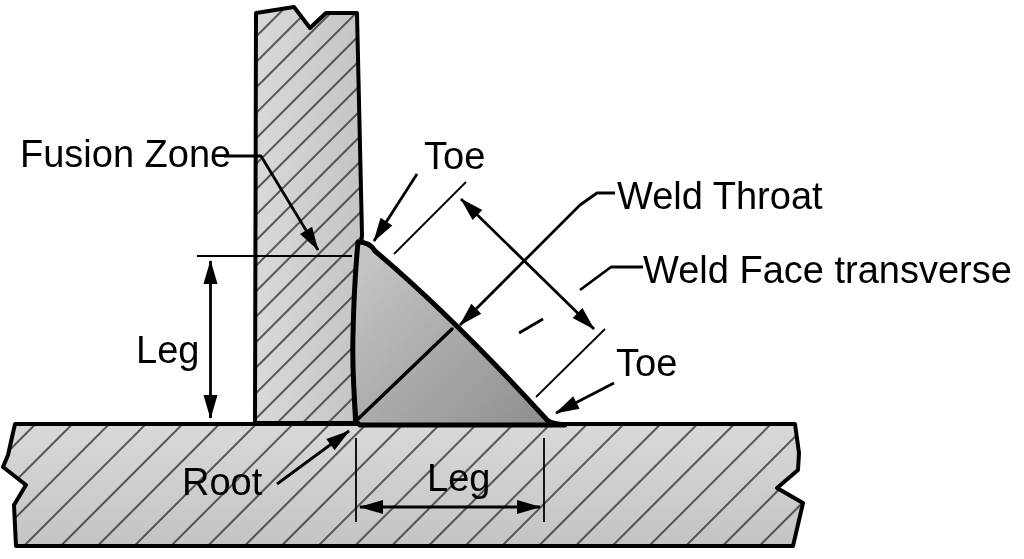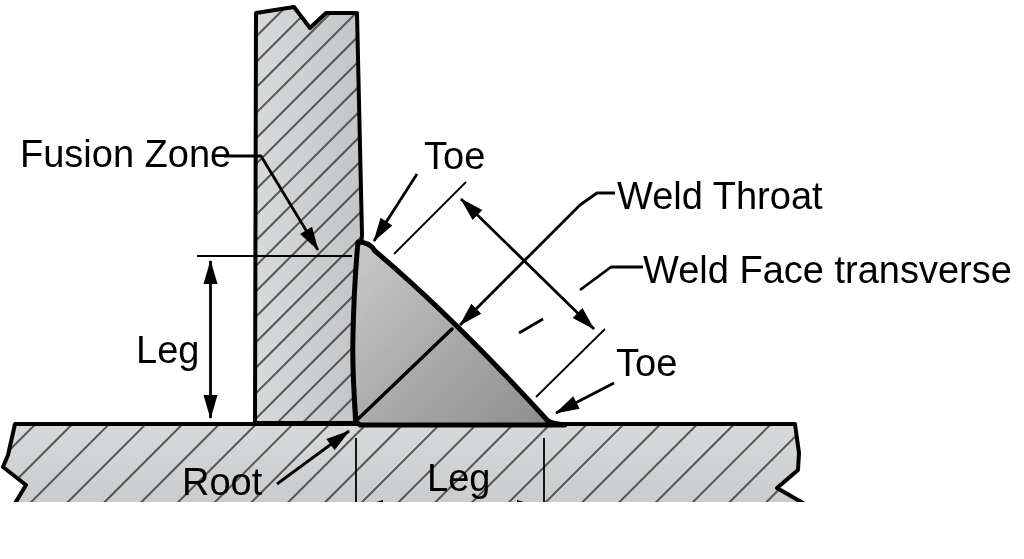--- a/index.html
+++ b/index.html
@@ -1,16 +1,16 @@
 <!DOCTYPE html>
 <html style="--background: #ffffff; --line: #000000; --hatch-line: #2a2a2a; --plate-light: #d7d9da; --plate-dark: #c2c4c6; --weld-light: #c9c9c9; --weld-mid: #a8a8a8; --weld-dark: #8a8a8a;"><head>
 <meta charset="utf-8">
 <style>
   html,body{margin:0;padding:0;background:#fff;}
-  .stage{position:relative;width:1024px;height:502px;background:var(--background,#fff);overflow:hidden;}
+  .stage{position:relative;width:1024px;height:559px;background:var(--background,#fff);overflow:hidden;}
   svg{display:block;}
   .lbl{font-family:"Liberation Sans","DejaVu Sans",sans-serif;font-size:38px;fill:var(--line,#000);}
   .plate-outline{fill:none;stroke:var(--line,#000);stroke-width:4;stroke-linejoin:round;}
   .weld-outline{fill:none;stroke:var(--line,#000);stroke-width:5;stroke-linejoin:round;stroke-linecap:round;}
   .throat{stroke:var(--line,#000);stroke-width:3.5;stroke-linecap:round;}
   .leader{fill:none;stroke:var(--line,#000);stroke-width:2.8;stroke-linejoin:round;}
   .dim{fill:none;stroke:var(--line,#000);stroke-width:2.8;}
   .witness{fill:none;stroke:var(--line,#000);stroke-width:1.8;}
   .hatchline{stroke:var(--hatch-line,#2a2a2a);stroke-width:1.5;}
   .arrowfill{fill:var(--line,#000);}

